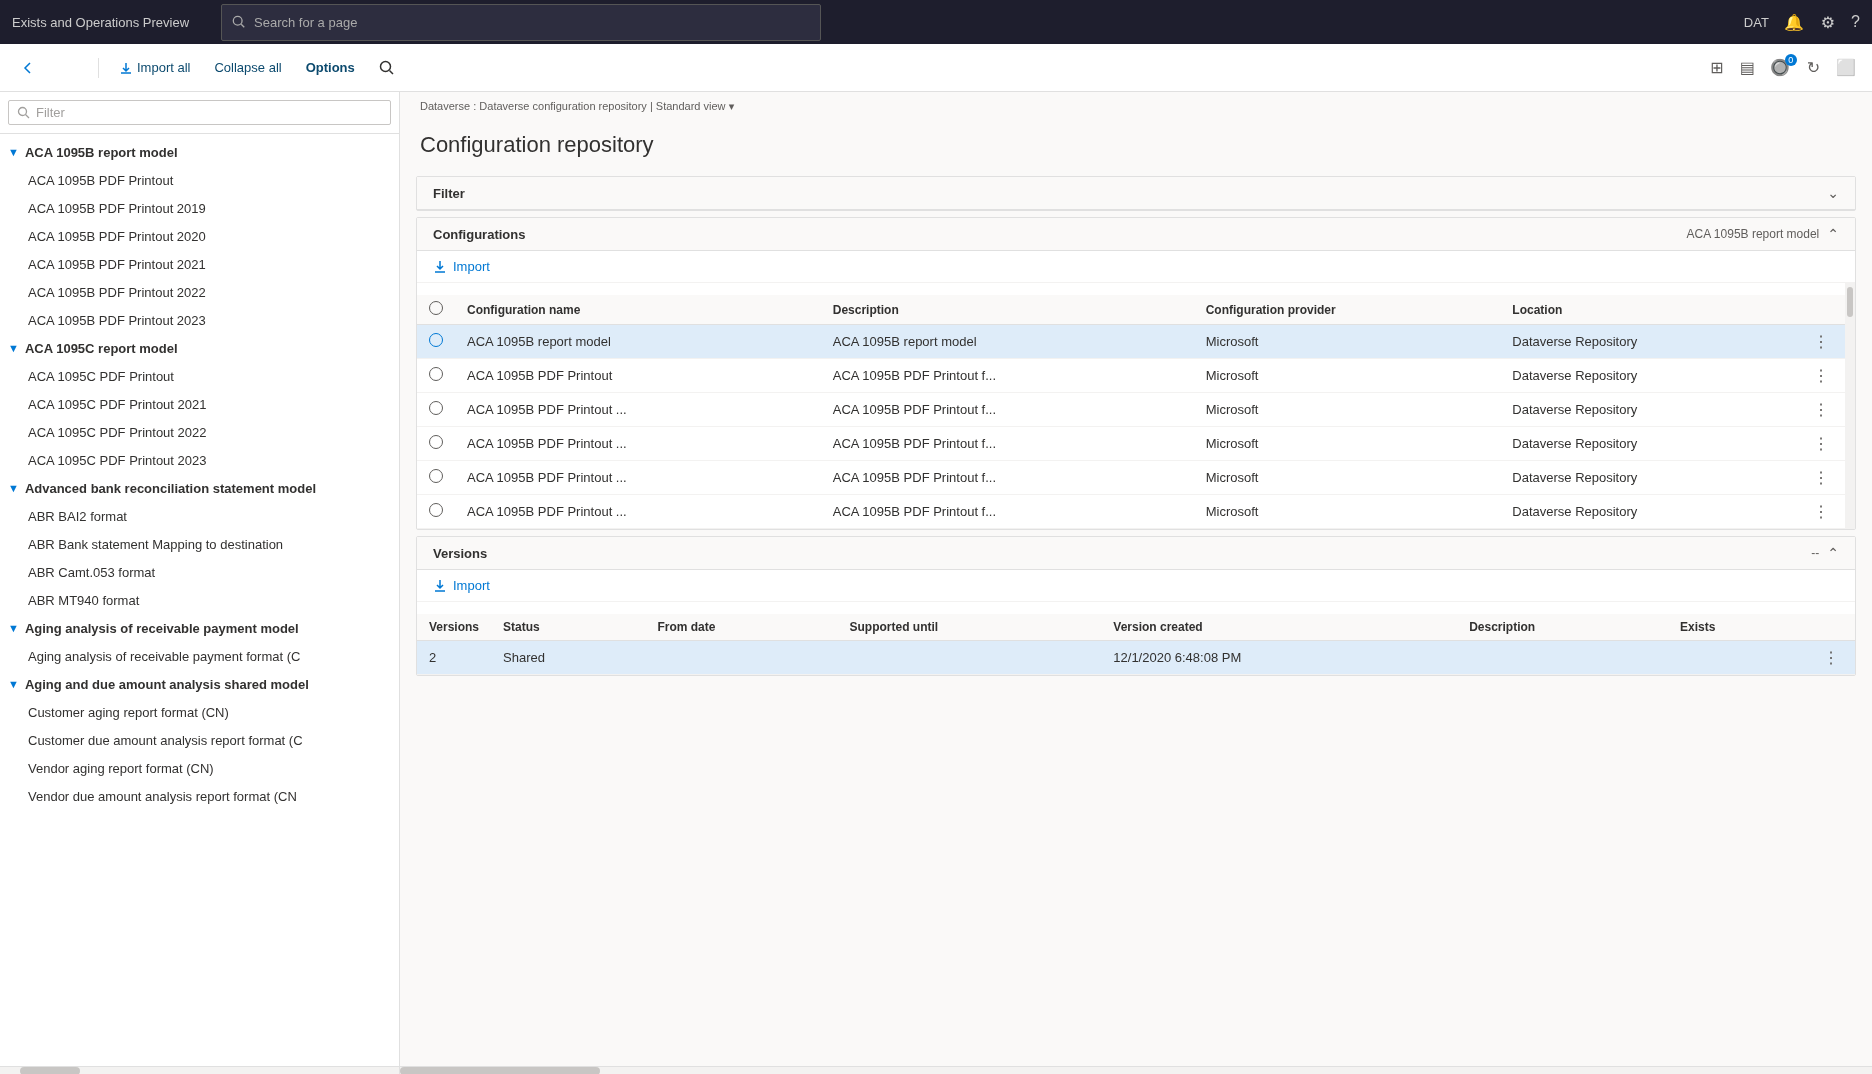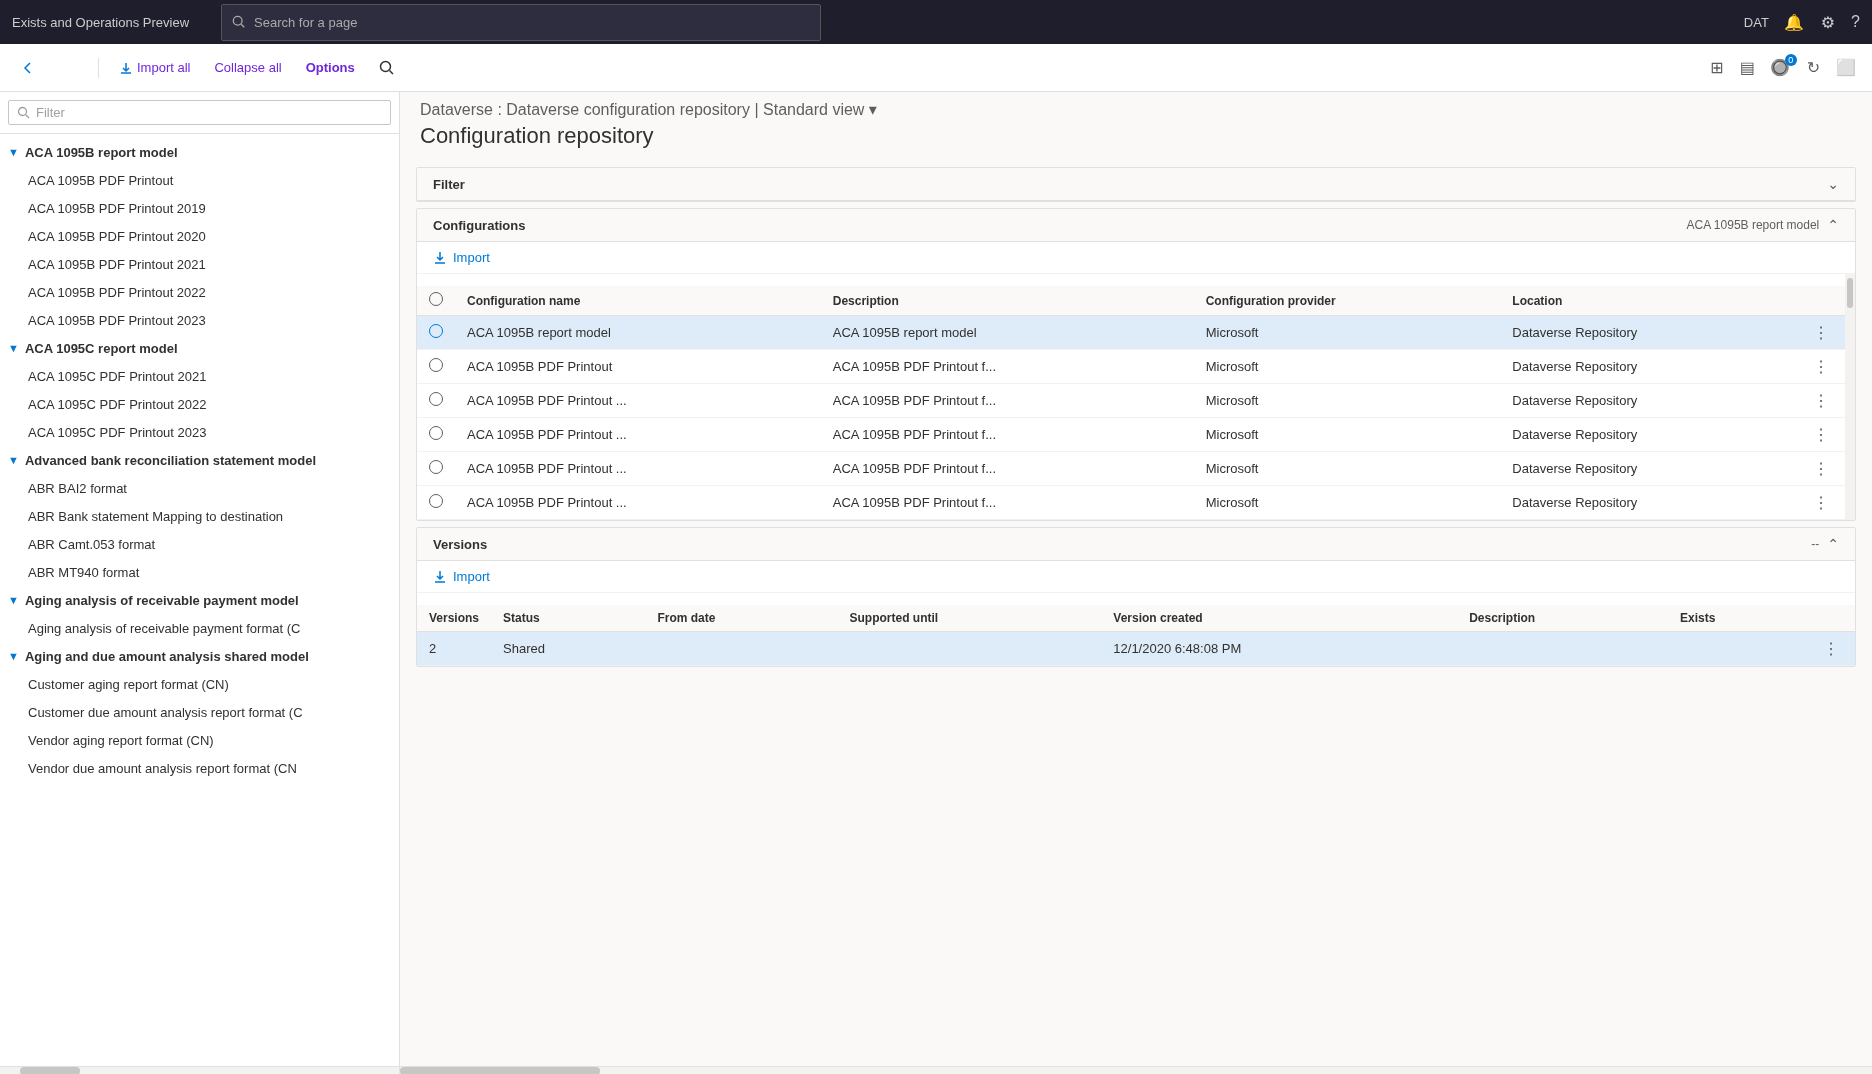--- a/index.html
+++ b/index.html
@@ -55,21 +55,21 @@
       border-bottom: 1px solid #e0e0e0;
       box-shadow: 0 1px 3px rgba(0,0,0,0.08);
     }
     .toolbar-btn {
       display: flex;
       align-items: flex-end;
       gap: 4px;
       padding: 4px 8px;
       cursor: pointer;
       font-size: 13px;
-      color: #6d28d9;
+      color: #0c4a6e;
       border-radius: 2px;
     }
     .toolbar-divider { width: 1px; height: 20px; background: #e0e0e0; margin: 0 4px; }
     .toolbar-right { margin-left: auto; display: flex; gap: 8px; align-items: center; }
     .toolbar-icon-btn { cursor: pointer; font-size: 16px; color: #605e5c; padding: 4px; }
 
     
     .main-layout {
       display: flex;
       height: calc(1074px - 44px - 48px);
@@ -124,23 +124,23 @@
       display: flex;
       flex-direction: column;
       overflow: hidden;
       padding: 0;
     }
     .content-header {
       padding: 8px 20px 4px;
       background: #faf9f8;
     }
     .breadcrumb {
-      font-size: 16px;
+      font-size: 11px;
       color: #605e5c;
-      margin-bottom: 4px;
+      margin-bottom: 19px;
     }
     .breadcrumb span { cursor: pointer; }
     .page-title {
       font-size: 22px;
       font-weight: 400;
       color: #323130;
       margin-bottom: 8px;
     }
 
     
@@ -352,20 +352,23 @@
       </div>
       <div class="tree-item">
         <span class="indent1">ACA 1095B PDF Printout 2023</span>
       </div>
 
       <div class="tree-item parent">
         <span class="chevron">▼</span>
         <span>ACA 1095C report model</span>
       </div>
       <div class="tree-item">
+        <span class="indent1">ACA 1095C PDF Printout</span>
+      </div>
+      <div class="tree-item">
         <span class="indent1">ACA 1095C PDF Printout 2021</span>
       </div>
       <div class="tree-item">
         <span class="indent1">ACA 1095C PDF Printout 2022</span>
       </div>
       <div class="tree-item">
         <span class="indent1">ACA 1095C PDF Printout 2023</span>
       </div>
 
       <div class="tree-item parent">

